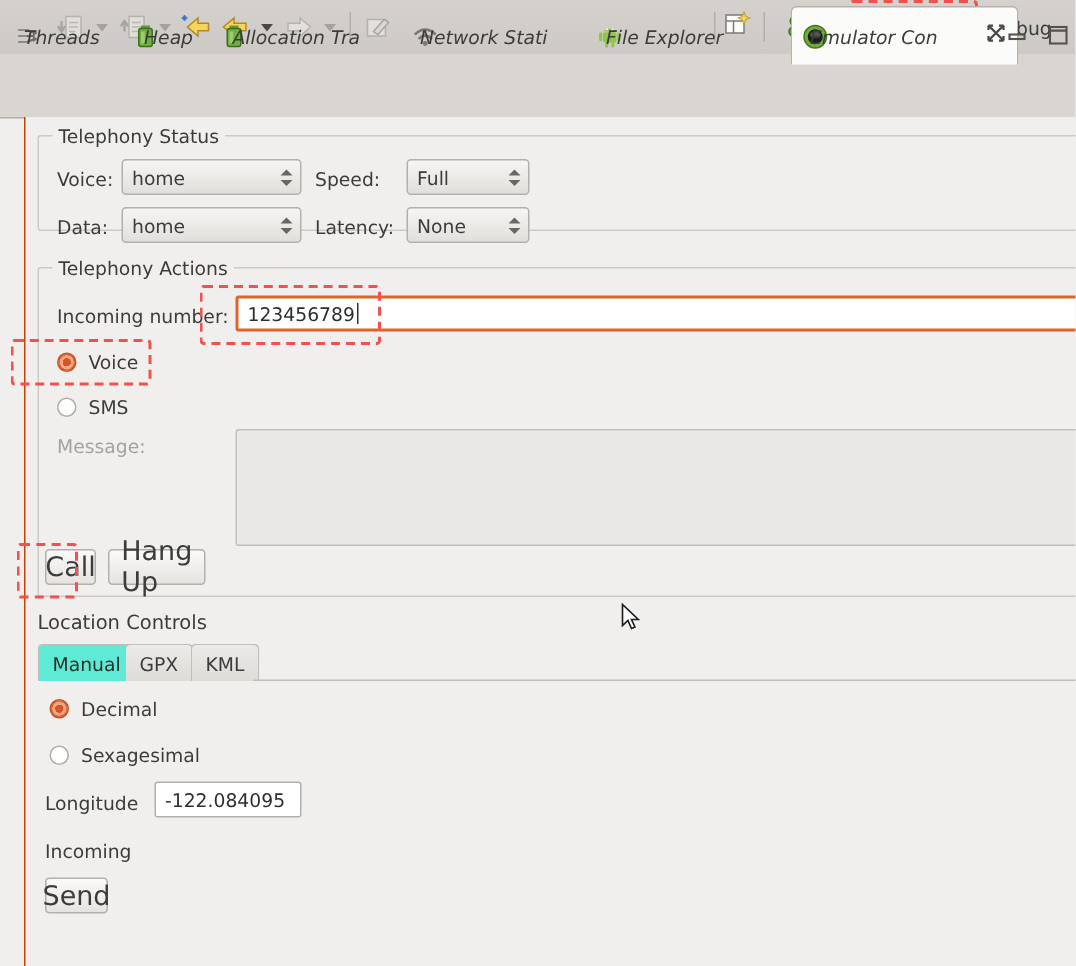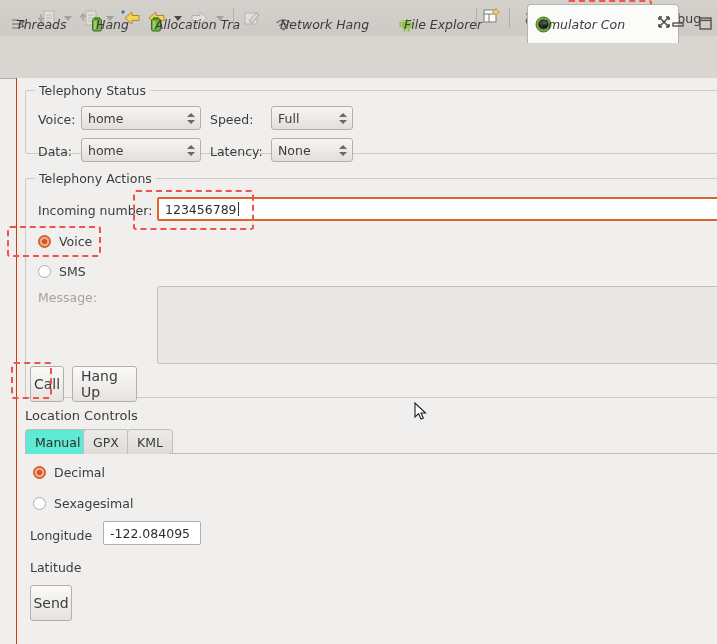--- a/index.html
+++ b/index.html
@@ -103,25 +103,25 @@
   .rdot{
     width:13px;height:13px;border-radius:50%;box-sizing:border-box;
     background:#fff;border:1px solid #b0aca7;
     display:flex;align-items:center;justify-content:center;
   }
   .rdot.on{background:radial-gradient(circle,#d7532a 0 34%,#f3a882 36% 58%,#e06a38 60% 100%);border-color:#c75327;}
   .radio .rl{margin-left:8px;font-size:12.5px;color:#3c3c3c;}
 
   
   .btn{
-    position:absolute;height:36px;box-sizing:border-box;
+    position:absolute;height:24px;box-sizing:border-box;
     background:linear-gradient(#fbfaf9,#e6e3df);
     border:1px solid #b3afaa;border-radius:3px;
     display:flex;align-items:center;justify-content:center;
-    padding:0 8px;font-size:14px;color:#3c3c3c;
+    padding:0 8px;font-size:18px;color:#3c3c3c;
   }
 
   
   .itab{
     position:absolute;top:0;height:25px;box-sizing:border-box;
     display:flex;align-items:center;padding:0 9px;font-size:12.5px;color:#3c3c3c;
     border:1px solid #c2beb9;border-bottom:none;border-radius:4px 4px 0 0;
     background:linear-gradient(#ecebe9,#dedbd7);
   }
   .itab.active{background:#5eead4;color:#2e2e2e;}
@@ -259,39 +259,39 @@
       </svg>
     <span class="lbl">Threads</span>
   </div>
 
   <div class="vtab" style="left:84px">
     <svg width="12" height="16" viewBox="0 0 12 16">
         <rect x="3" y="1" width="6" height="2" fill="#5f9a34"></rect>
         <rect x="1.5" y="3" width="9" height="12" rx="1.5" fill="#6fb03e" stroke="#3f6c1f"></rect>
         <rect x="3" y="5" width="2.5" height="8" fill="#a7d37c" opacity=".8"></rect>
       </svg>
-    <span class="lbl">Hang</span>
+    <span class="lbl">Heap</span>
   </div>
 
   <div class="vtab" style="left:143px">
     <svg width="12" height="16" viewBox="0 0 12 16">
         <rect x="3" y="1" width="6" height="2" fill="#5f9a34"></rect>
         <rect x="1.5" y="3" width="9" height="12" rx="1.5" fill="#6fb03e" stroke="#3f6c1f"></rect>
         <rect x="3" y="5" width="2.5" height="8" fill="#a7d37c" opacity=".8"></rect>
       </svg>
     <span class="lbl">Allocation Tra</span>
   </div>
 
   <div class="vtab" style="left:268px">
     <svg width="17" height="16" viewBox="0 0 17 16">
         <path d="M1.5 7 Q8.5 0.5 15.5 7" fill="none" stroke="#7b7873" stroke-width="1.6"></path>
         <path d="M4 10 Q8.5 5.5 13 10" fill="none" stroke="#7b7873" stroke-width="1.6"></path>
         <circle cx="8.5" cy="13" r="1.6" fill="#7b7873"></circle>
       </svg>
-    <span class="lbl">Network Hang</span>
+    <span class="lbl">Network Stati</span>
   </div>
 
   <div class="vtab" style="left:392px">
     <svg width="15" height="16" viewBox="0 0 15 16">
         <path d="M3 5 Q7.5 1 12 5 Z" fill="#8fc549"></path>
         <rect x="3" y="5.5" width="9" height="7" rx="1.4" fill="#8fc549"></rect>
         <rect x="0.4" y="5.5" width="2.1" height="6" rx="1" fill="#8fc549"></rect>
         <rect x="12.5" y="5.5" width="2.1" height="6" rx="1" fill="#8fc549"></rect>
         <rect x="4.4" y="12.5" width="2" height="3.2" rx="1" fill="#8fc549"></rect>
         <rect x="8.6" y="12.5" width="2" height="3.2" rx="1" fill="#8fc549"></rect>
@@ -416,21 +416,21 @@
     <div class="radio" style="left:16px;top:418px">
       <span class="rdot"></span>
       <span class="rl">Sexagesimal</span>
     </div>
 
     <span class="lbl" style="left:13px;top:450px">Longitude</span>
     <div class="tinput" style="left:86px;top:443px;width:98px">
       <span>-122.084095</span>
     </div>
 
-    <span class="lbl" style="left:13px;top:482px">Latitude</span>
+    <span class="lbl" style="left:13px;top:482px">Incoming</span>
 
     <span class="btn" style="left:13px;top:507px;width:42px">Send</span>
   </div>
 
   <div class="anno" style="left:133px;top:190px;width:121px;height:40px"></div>
   <div class="anno" style="left:7px;top:226px;width:94px;height:31px"></div>
   <div class="anno" style="left:11px;top:362px;width:41px;height:37px"></div>
 
   <svg class="cursor" style="left:414px;top:402px" viewBox="0 0 13 19">
     <path d="M1 1 L1 15 L4.6 11.6 L7 17 L9.3 16 L7 11 L11.5 11 Z" fill="#fff" stroke="#1c1c1c" stroke-width="1.1"></path>

